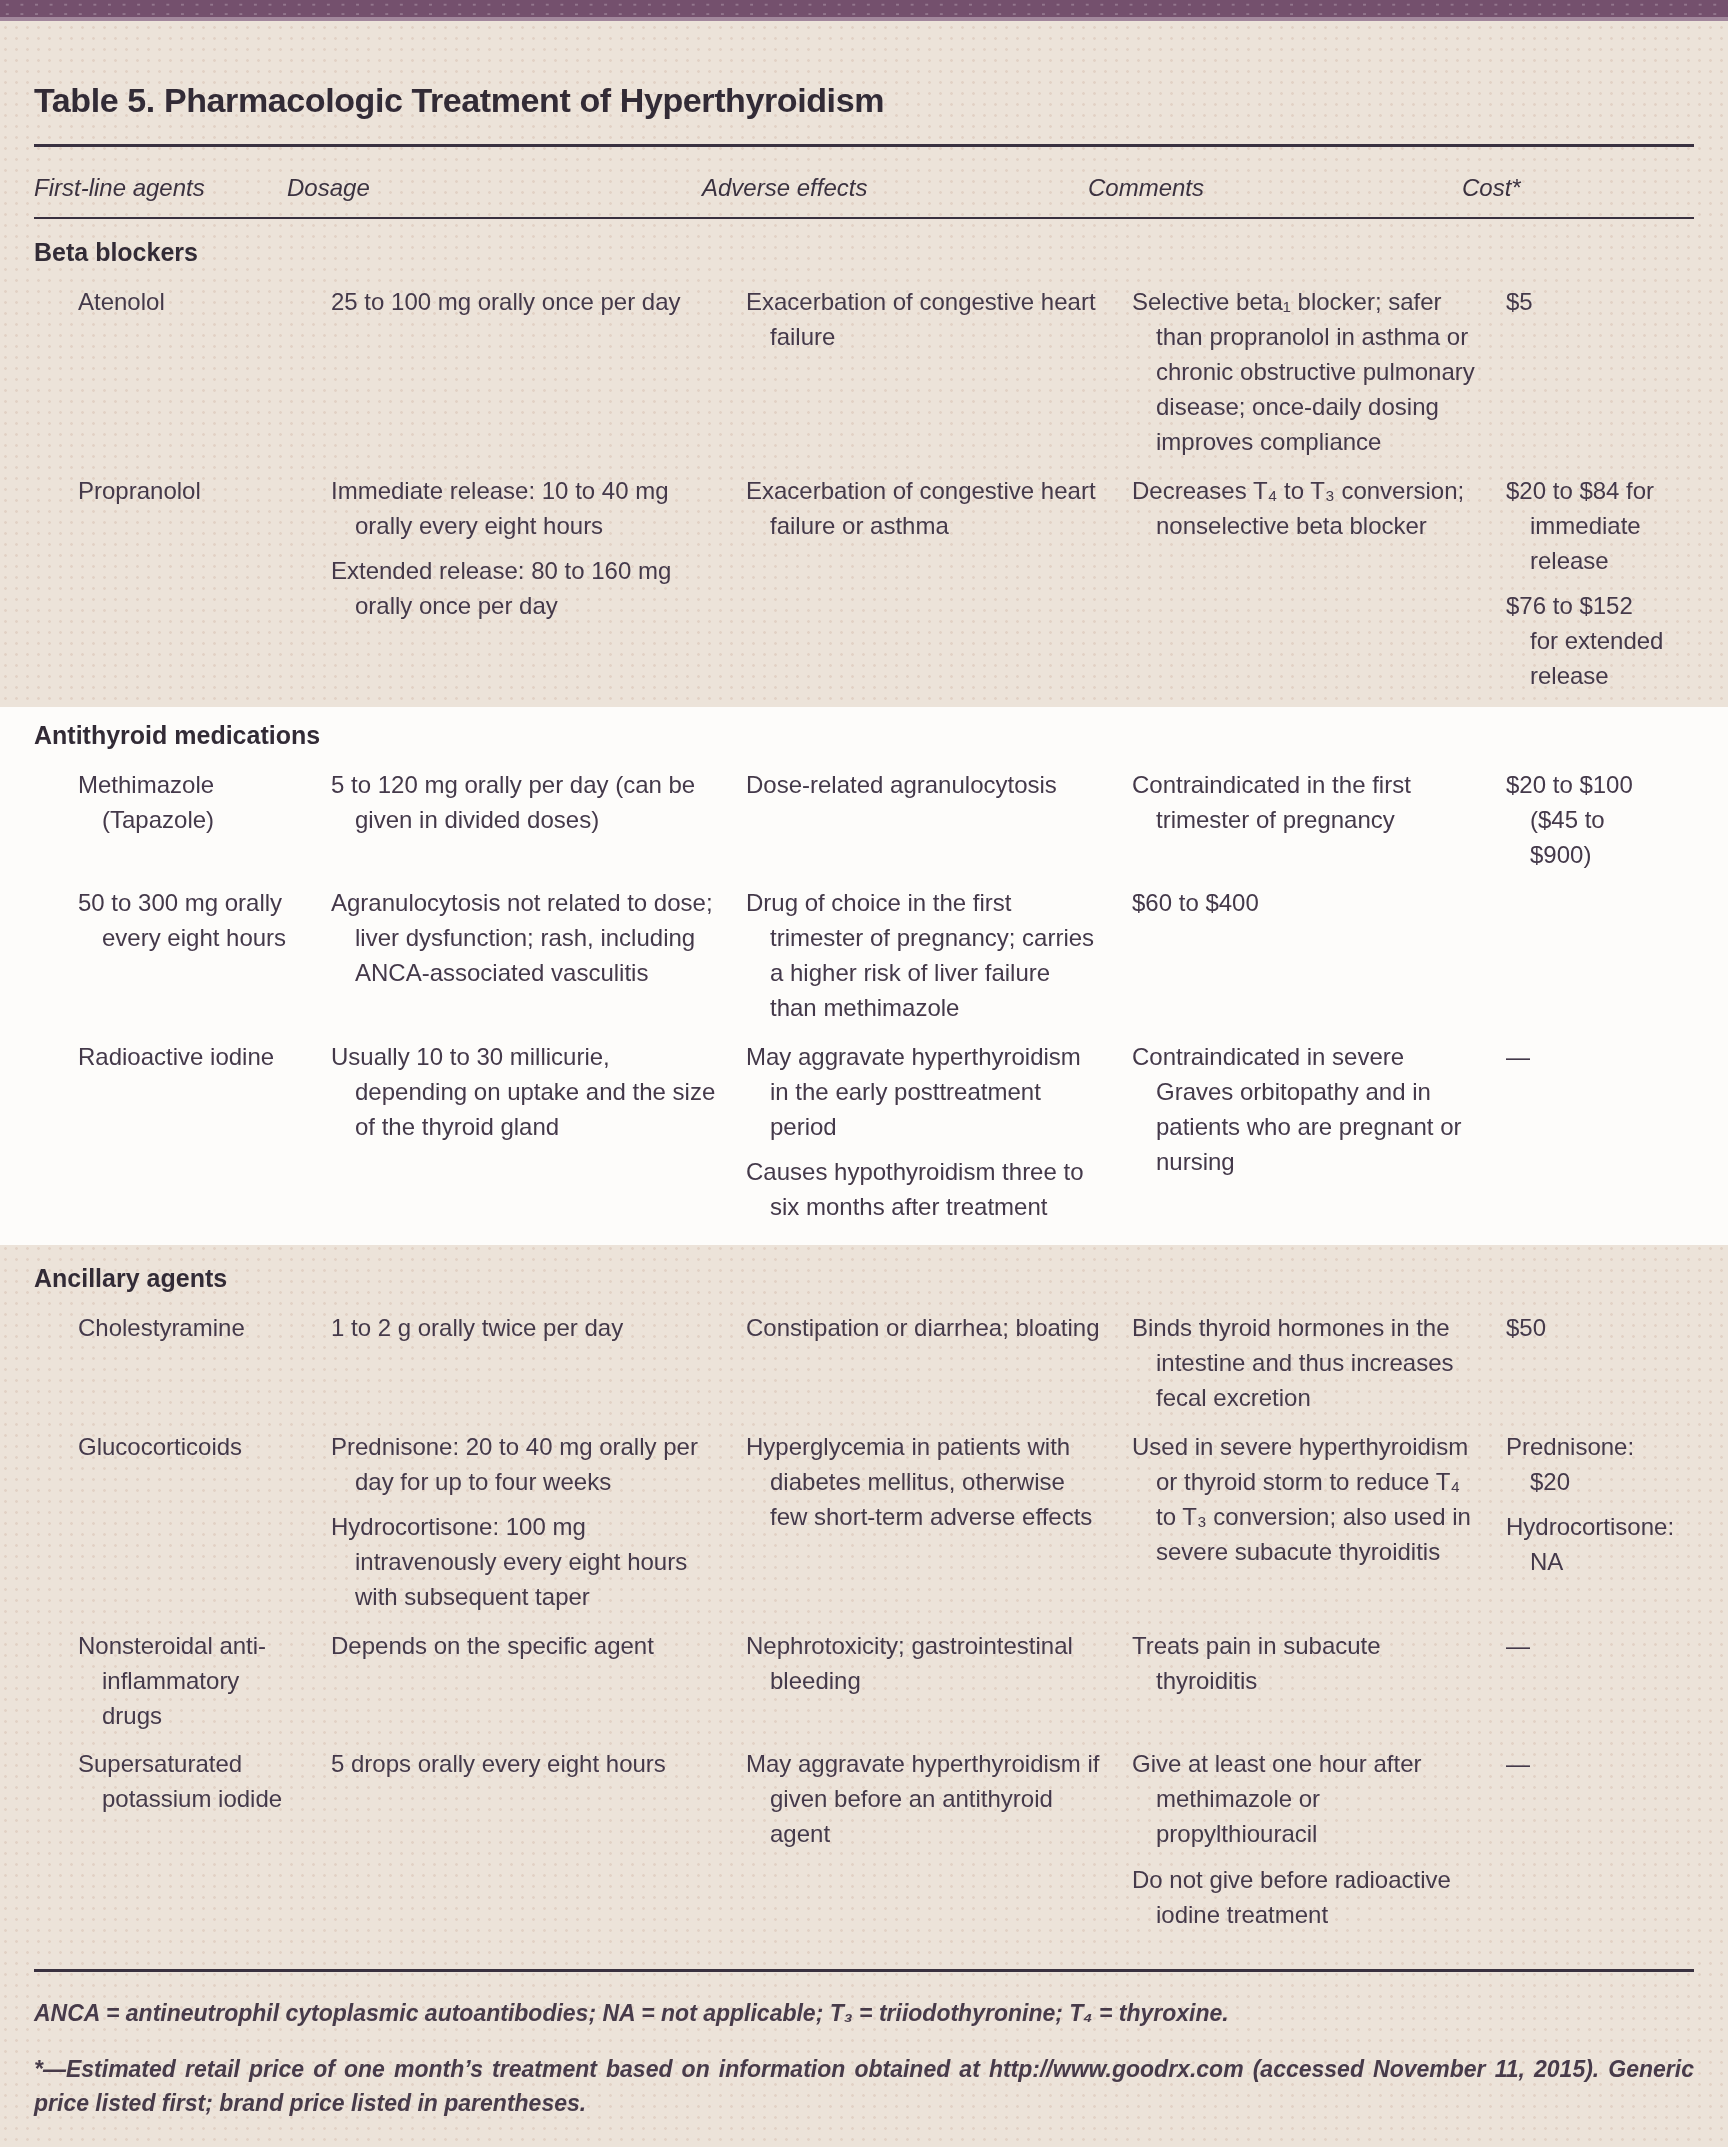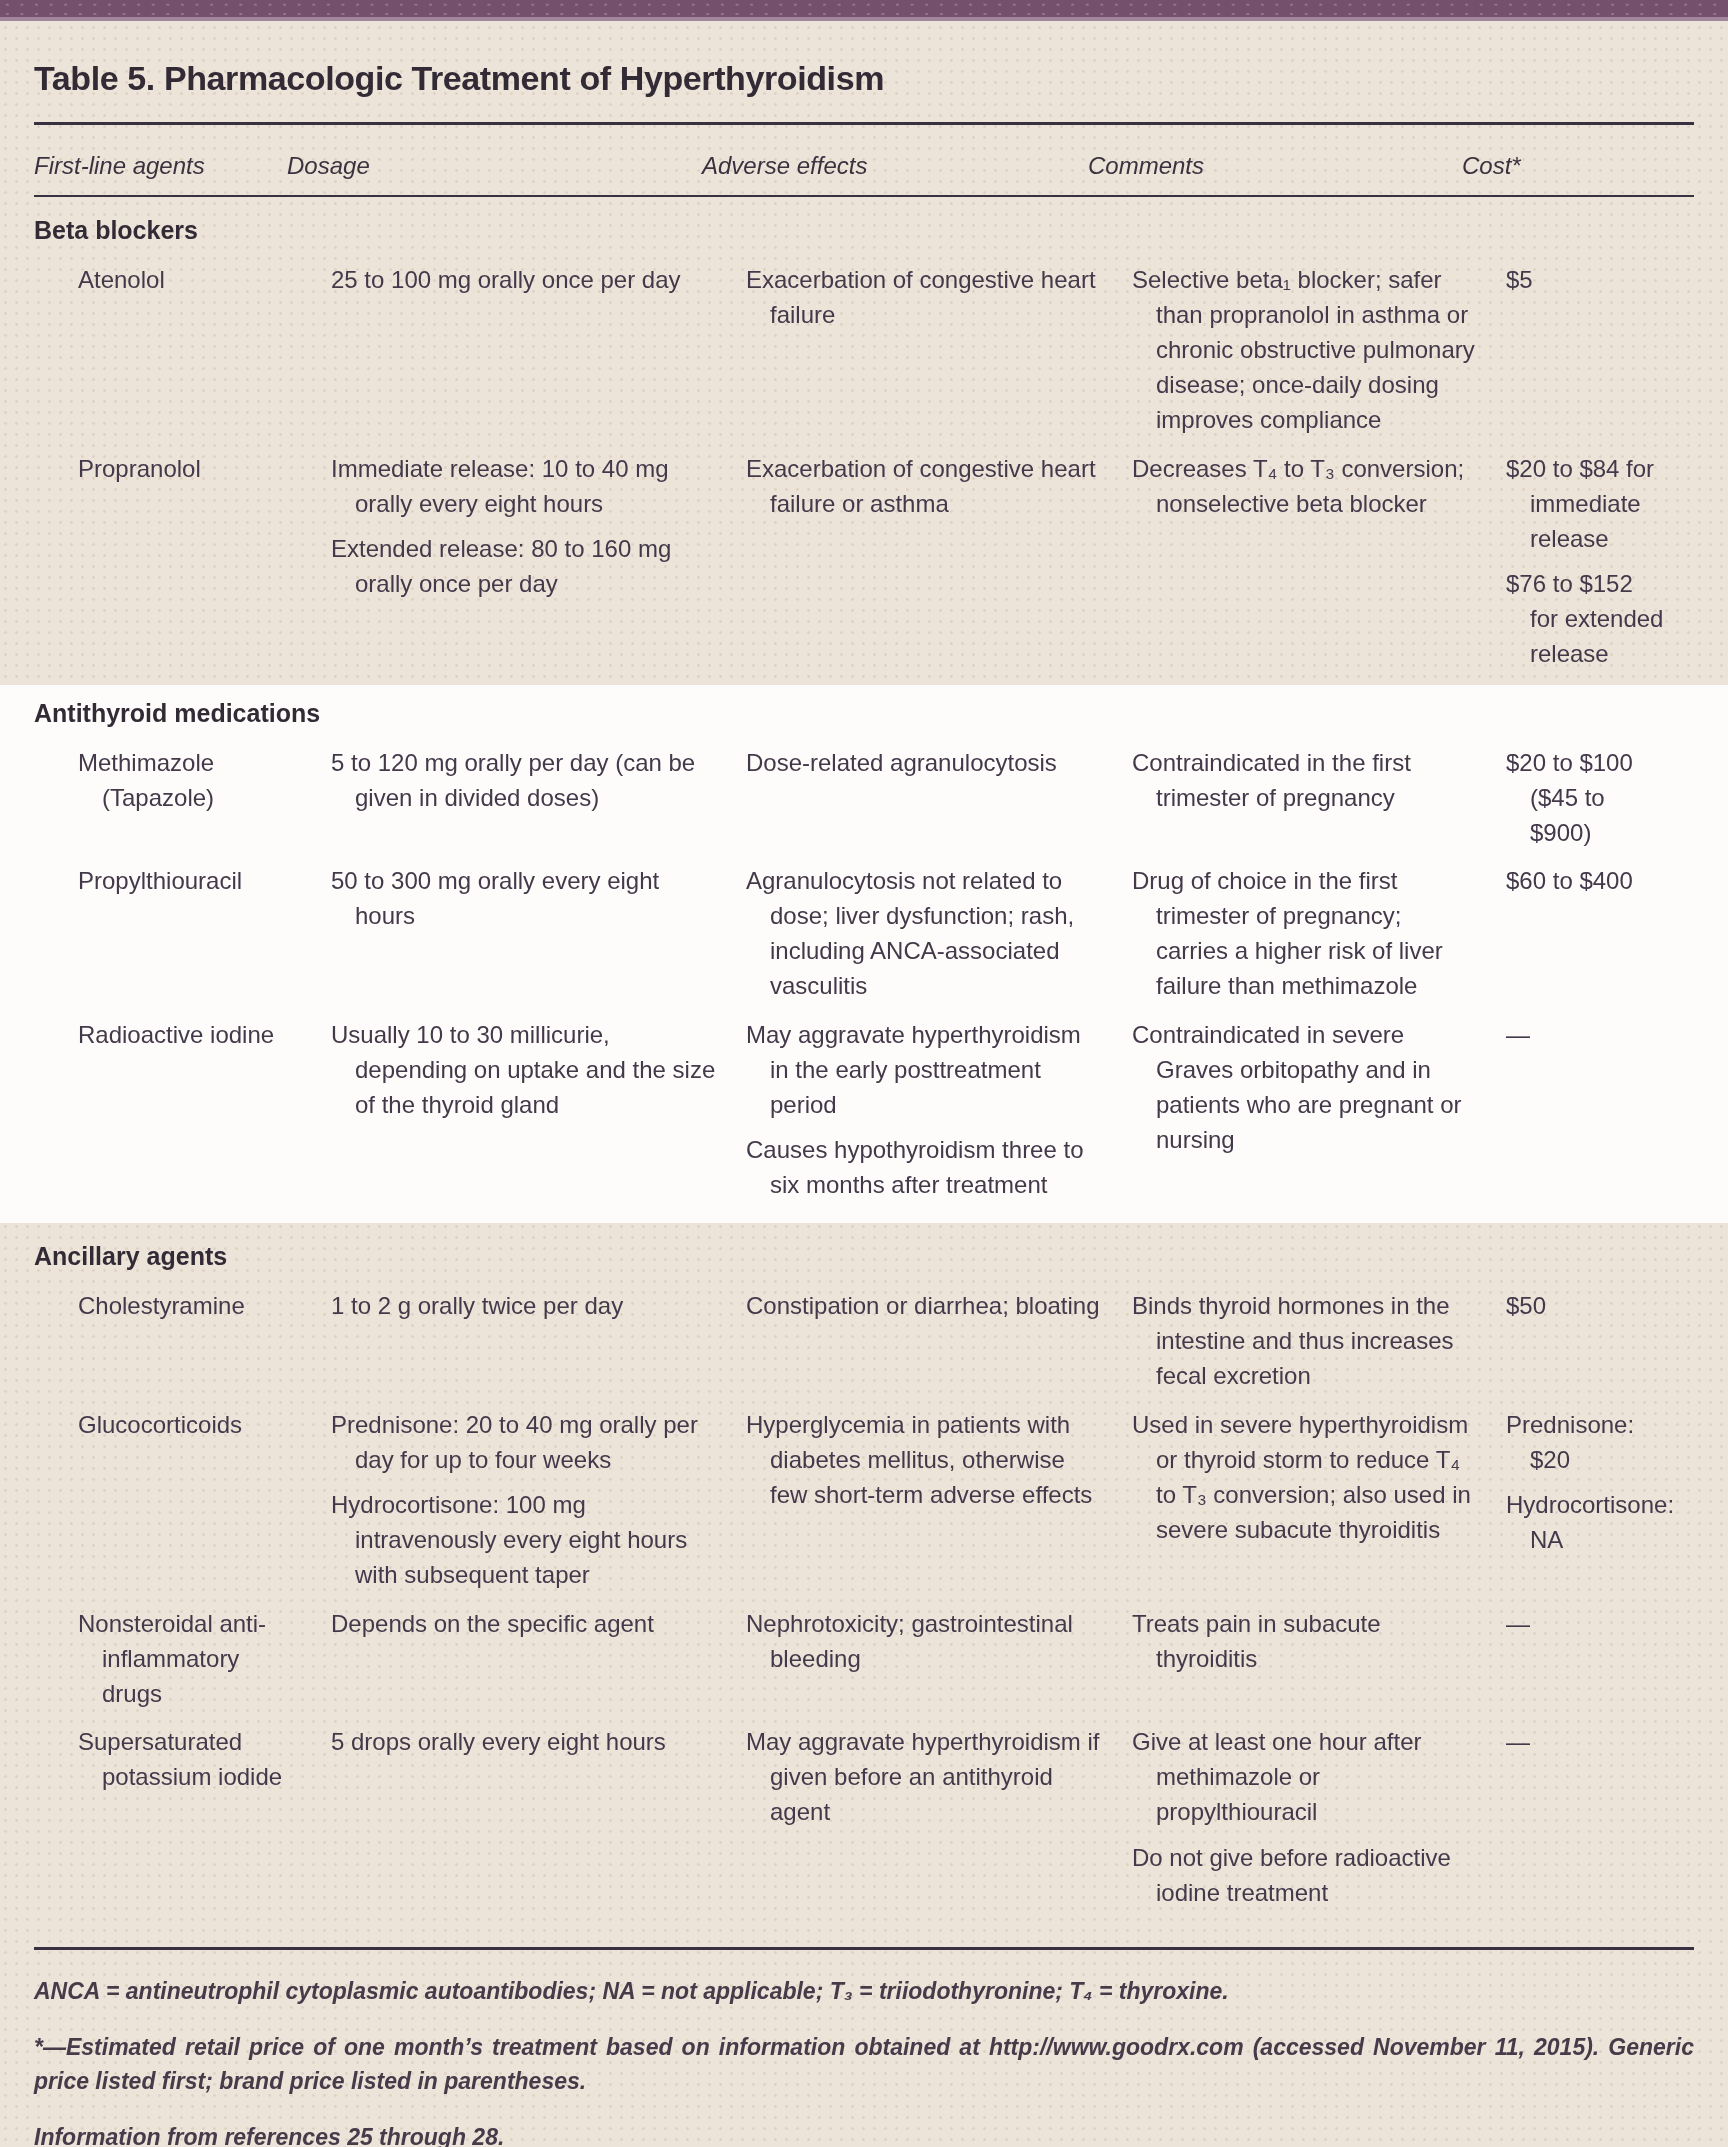--- a/index.html
+++ b/index.html
@@ -15,21 +15,21 @@
   }
   .bar{
     height:17px;flex:0 0 auto;
     background-color:#74506d;
     background-image:radial-gradient(rgba(255,255,255,0.22) 1.3px, rgba(0,0,0,0) 1.5px);
     background-size:14.6px 9.4px;
   }
   .bar.top{border-bottom:4.3px solid #a2879c;}
   .title{
     font-size:34px;font-weight:bold;color:#322b36;letter-spacing:-0.4px;
-    padding:38px 34px 24px 34px;
+    padding:60px 34px 24px 34px;
   }
   .rule{border-top:3.4px solid #393140;margin:0 34px;}
   .rule.thin{border-top-width:2.6px;}
   .grid5{
     display:grid;
     grid-template-columns:253px 415px 386px 374px 1fr;
   }
   .colheaders{
     padding:27px 34px 15.4px 34px;
     font-style:italic;font-size:24px;color:#3b3240;
@@ -143,23 +143,20 @@
       <div class="cell">
           <p>Contraindicated in the first trimester of pregnancy</p>
         </div>
       <div class="cell">
           <p>$20 to $100 ($45 to $900)</p>
         </div>
     </div>
 
     <div class="grid5 row">
       <div class="cell">
-          <p>Propylthiouracil</p>
-        </div>
-      <div class="cell">
           <p>50 to 300 mg orally every eight hours</p>
         </div>
       <div class="cell">
           <p>Agranulocytosis not related to dose; liver dysfunction; rash, including ANCA-associated vasculitis</p>
         </div>
       <div class="cell">
           <p>Drug of choice in the first trimester of pregnancy; carries a higher risk of liver failure than methimazole</p>
         </div>
       <div class="cell">
           <p>$60 to $400</p>

